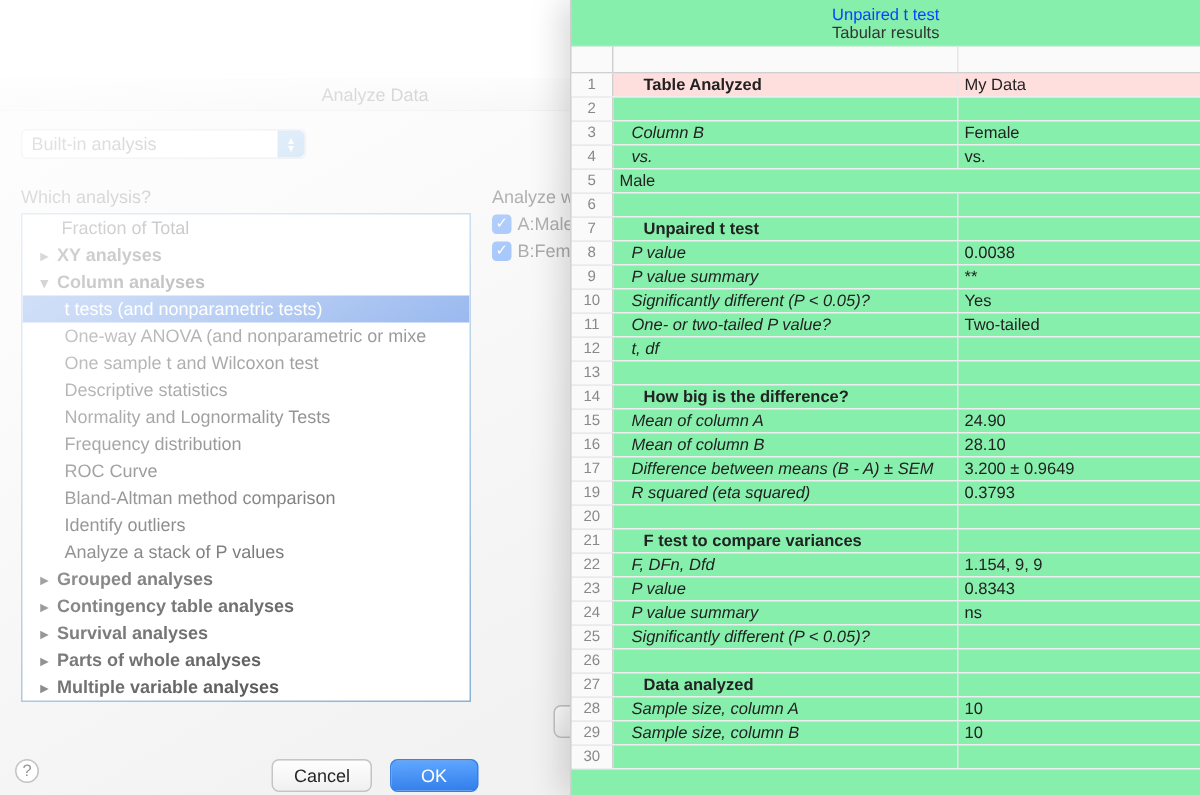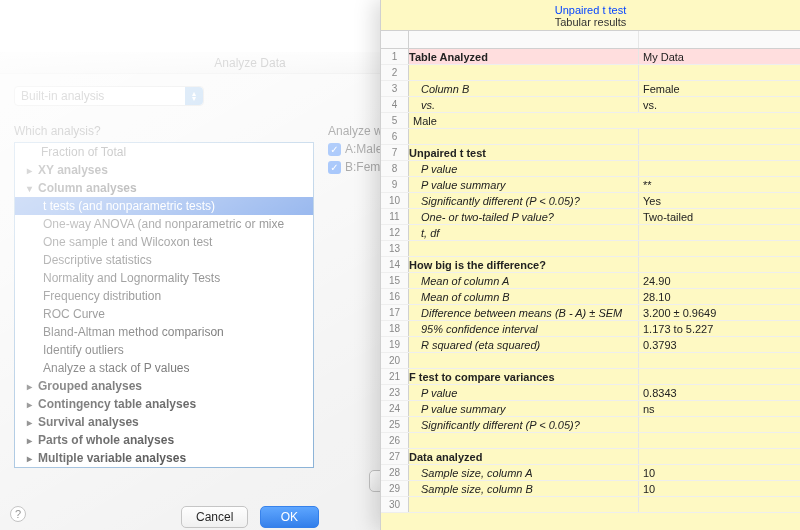--- a/index.html
+++ b/index.html
@@ -170,21 +170,21 @@
     color:#666;
     background:#fff;
   }
 
   
   .sheet {
     position: absolute;
     right: 0; top: 0;
     width: 420px;
     height: 530px;
-    background: #fef9c3;
+    background: #86efac;
     border-left: 1px solid #d0d0d0;
     box-shadow: -6px 0 20px rgba(0,0,0,0.15);
     z-index: 20;
   }
   .sheet-head {
     text-align: center;
     padding: 4px 0 2px 0;
     border-bottom: 1px solid #d0d0d0;
     font-size: 11px;
   }
@@ -208,21 +208,21 @@
   .srow {
     display:flex;
     font-size: 11px;
     color:#222;
     height: 16px;
     line-height: 16px;
     border-bottom: 1px solid #eee;
   }
   .srow.r1 { background: #ffdede; }
   .srow .rownum-col { font-size: 10px; color:#888; background:#fafafa;}
-  .srow .cellA { padding-left: 0; white-space: nowrap; overflow:hidden; }
+  .srow .cellA { padding-left: 20px; white-space: nowrap; overflow:hidden; }
   .srow .cellA.indent { padding-left: 12px; font-style: italic; }
   .srow .cellB { padding-left: 4px; white-space: nowrap; }
   .srow.bold .cellA { font-weight: bold; }
 </style>
 </head>
 <body>
 
 <div class="dialog">
   <div class="titlebar">Analyze Data</div>
 
@@ -323,20 +323,21 @@
         <div class="cellB"></div>
       </div>
       <div class="srow bold">
         <div class="rownum-col">7</div>
         <div class="cellA">Unpaired t test</div>
         <div class="cellB"></div>
       </div>
       <div class="srow">
         <div class="rownum-col">8</div>
         <div class="cellA indent">P value</div>
+        <div class="cellB">0.0038</div>
       </div>
       <div class="srow">
         <div class="rownum-col">9</div>
         <div class="cellA indent">P value summary</div>
         <div class="cellB">**</div>
       </div>
       <div class="srow">
         <div class="rownum-col">10</div>
         <div class="cellA indent">Significantly different (P &lt; 0.05)?</div>
         <div class="cellB">Yes</div>
@@ -369,40 +370,40 @@
         <div class="rownum-col">16</div>
         <div class="cellA indent">Mean of column B</div>
         <div class="cellB">28.10</div>
       </div>
       <div class="srow">
         <div class="rownum-col">17</div>
         <div class="cellA indent">Difference between means (B - A) ± SEM</div>
         <div class="cellB">3.200 ± 0.9649</div>
       </div>
       <div class="srow">
-        <div class="rownum-col">18</div>
-        <div class="cellA indent">95% confidence interval</div>
-        <div class="cellB">1.173 to 5.227</div>
-      </div>
-      <div class="srow">
         <div class="rownum-col">19</div>
         <div class="cellA indent">R squared (eta squared)</div>
         <div class="cellB">0.3793</div>
       </div>
       <div class="srow">
         <div class="rownum-col">20</div>
         <div class="cellA"></div>
         <div class="cellB"></div>
       </div>
       <div class="srow bold">
         <div class="rownum-col">21</div>
         <div class="cellA">F test to compare variances</div>
         <div class="cellB"></div>
       </div>
       <div class="srow">
+        <div class="rownum-col">22</div>
+        <div class="cellA indent">F, DFn, Dfd</div>
+        <div class="cellB">1.154, 9, 9</div>
+      </div>
+      <div class="srow">
         <div class="rownum-col">23</div>
         <div class="cellA indent">P value</div>
         <div class="cellB">0.8343</div>
       </div>
       <div class="srow">
         <div class="rownum-col">24</div>
         <div class="cellA indent">P value summary</div>
         <div class="cellB">ns</div>
       </div>
       <div class="srow">

